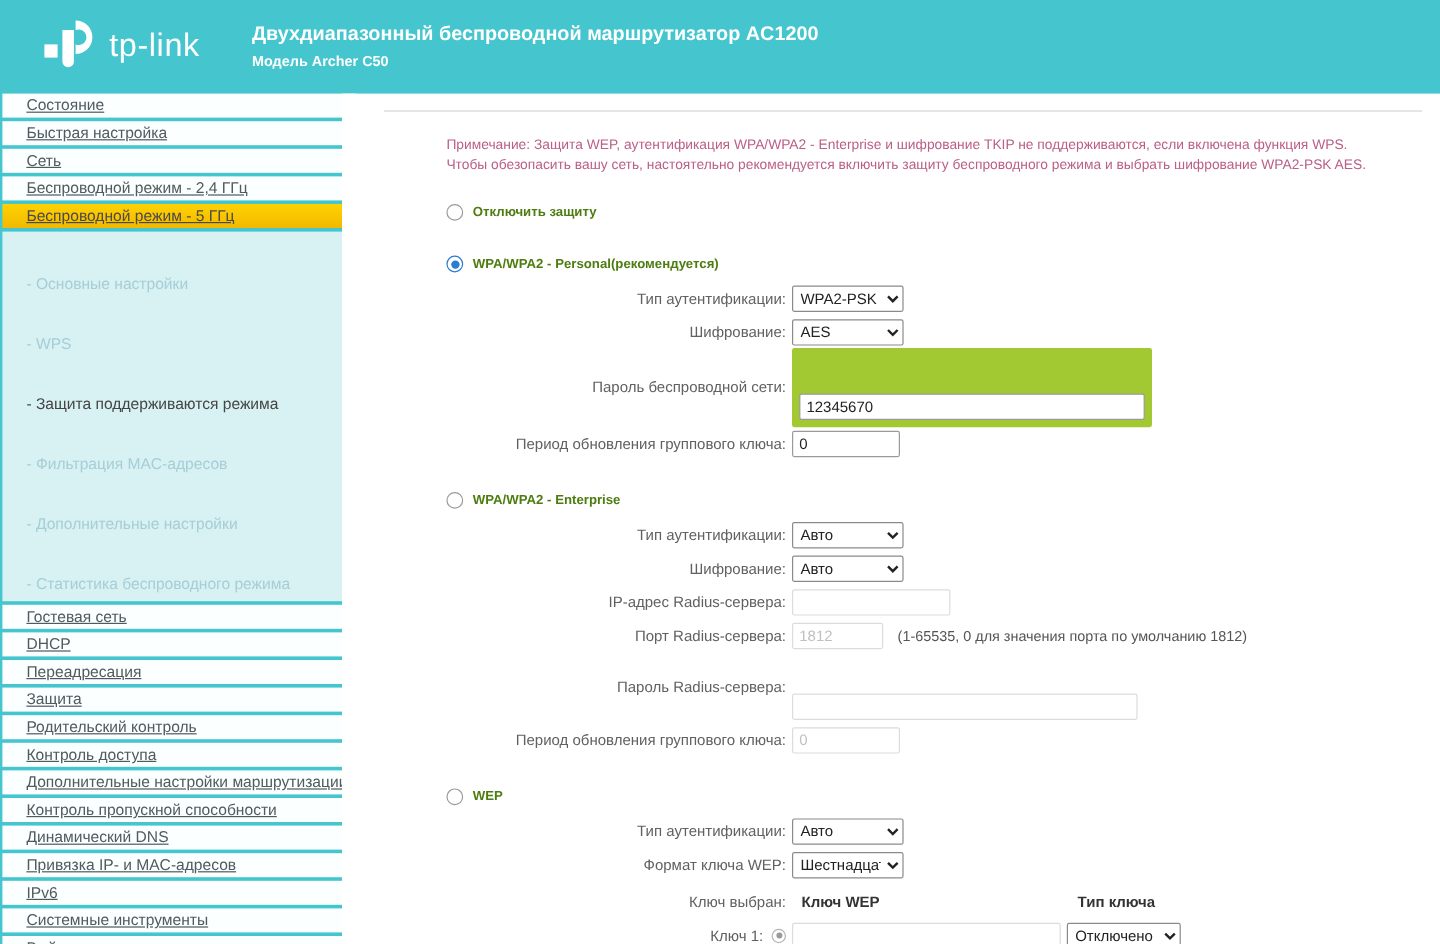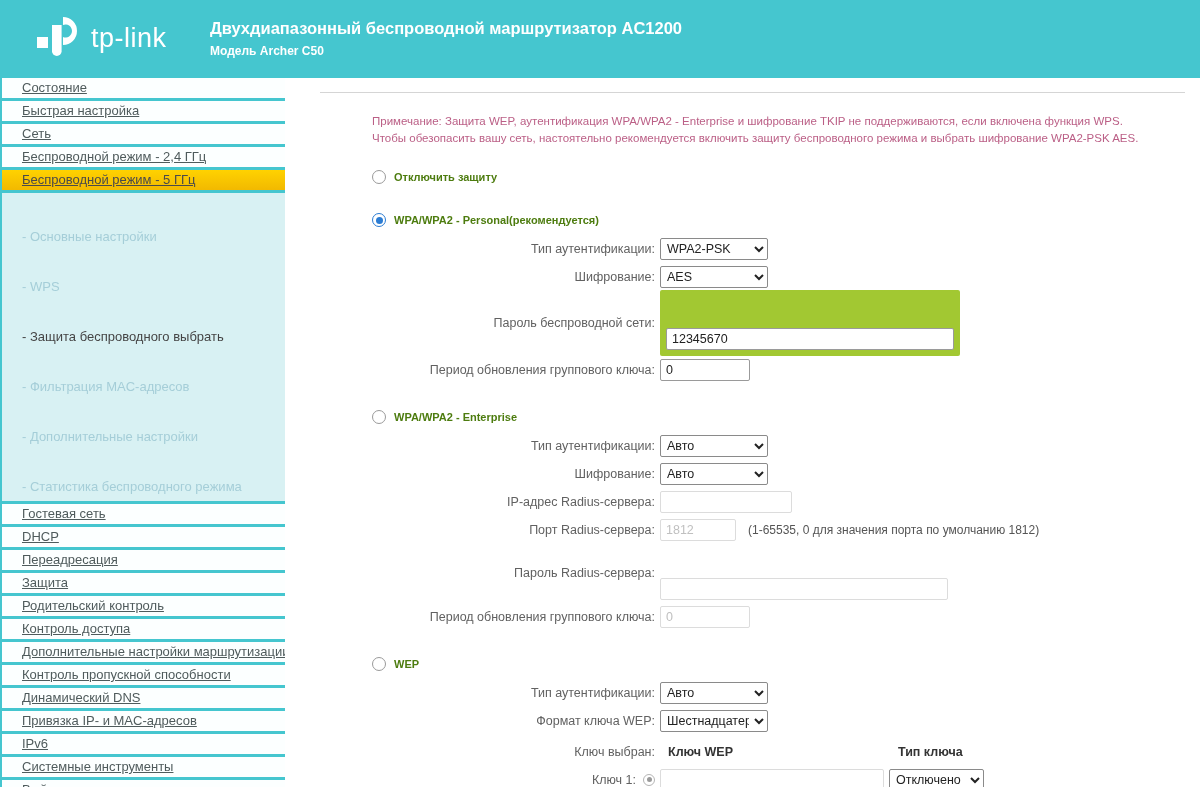--- a/index.html
+++ b/index.html
@@ -69,21 +69,21 @@
   
   .frow{display:flex;align-items:center;margin-top:5px;min-height:23px;font-size:12.5px;}
   .lbl{
     width:340px;box-sizing:border-box;padding-right:5px;text-align:right;
     color:#616161;flex:0 0 auto;display:flex;justify-content:flex-end;align-items:center;gap:7px;
   }
   select{
     height:22px;font-size:12.5px;font-family:inherit;color:#222;
     border:1px solid #8a8a8a;border-radius:2px;background:#fff;padding:0 2px;
   }
-  select.w100{width:108px;}
+  select.w100{width:93px;}
   select.w95{width:95px;margin-left:5px;}
   input[type=text]{
     height:18px;font-size:12.5px;font-family:inherit;color:#222;
     border:1px solid #9a9a9a;border-radius:2px;padding:1px 5px;background:#fff;
   }
   .in-small{width:78px;}
   .in-mid{width:120px;}
   .in-port{width:64px;}
   .in-wide{width:276px;margin-top:32px;}
   .in-key{width:212px;}
@@ -117,21 +117,21 @@
 
 <div class="sidebar">
   <div class="side-item">Состояние</div>
   <div class="side-item">Быстрая настройка</div>
   <div class="side-item">Сеть</div>
   <div class="side-item">Беспроводной режим - 2,4 ГГц</div>
   <div class="side-item active">Беспроводной режим - 5 ГГц</div>
   <div class="submenu">
     <div class="sub-item">- Основные настройки</div>
     <div class="sub-item">- WPS</div>
-    <div class="sub-item active">- Защита беспроводного выбрать</div>
+    <div class="sub-item active">- Защита поддерживаются режима</div>
     <div class="sub-item">- Фильтрация MAC-адресов</div>
     <div class="sub-item">- Дополнительные настройки</div>
     <div class="sub-item">- Статистика беспроводного режима</div>
   </div>
   <div class="side-item">Гостевая сеть</div>
   <div class="side-item">DHCP</div>
   <div class="side-item">Переадресация</div>
   <div class="side-item">Защита</div>
   <div class="side-item">Родительский контроль</div>
   <div class="side-item">Контроль доступа</div>

